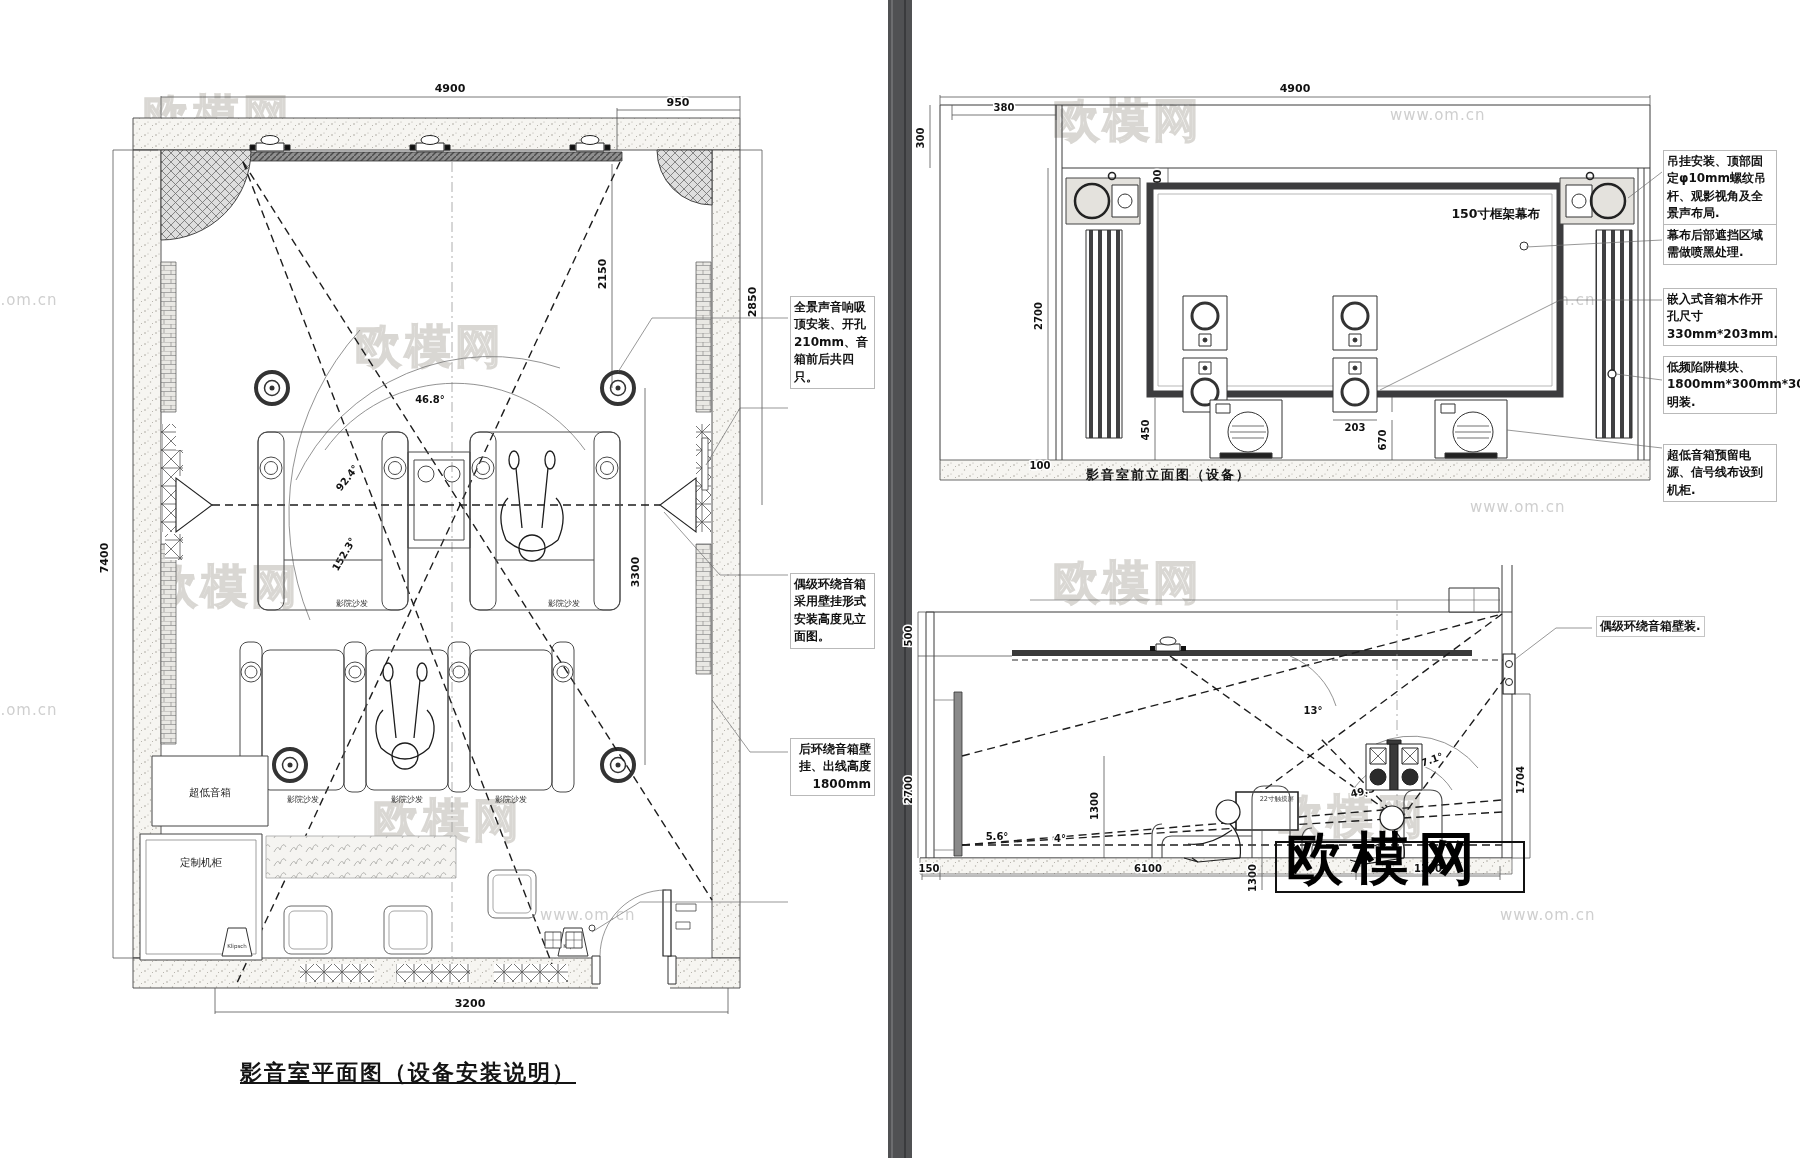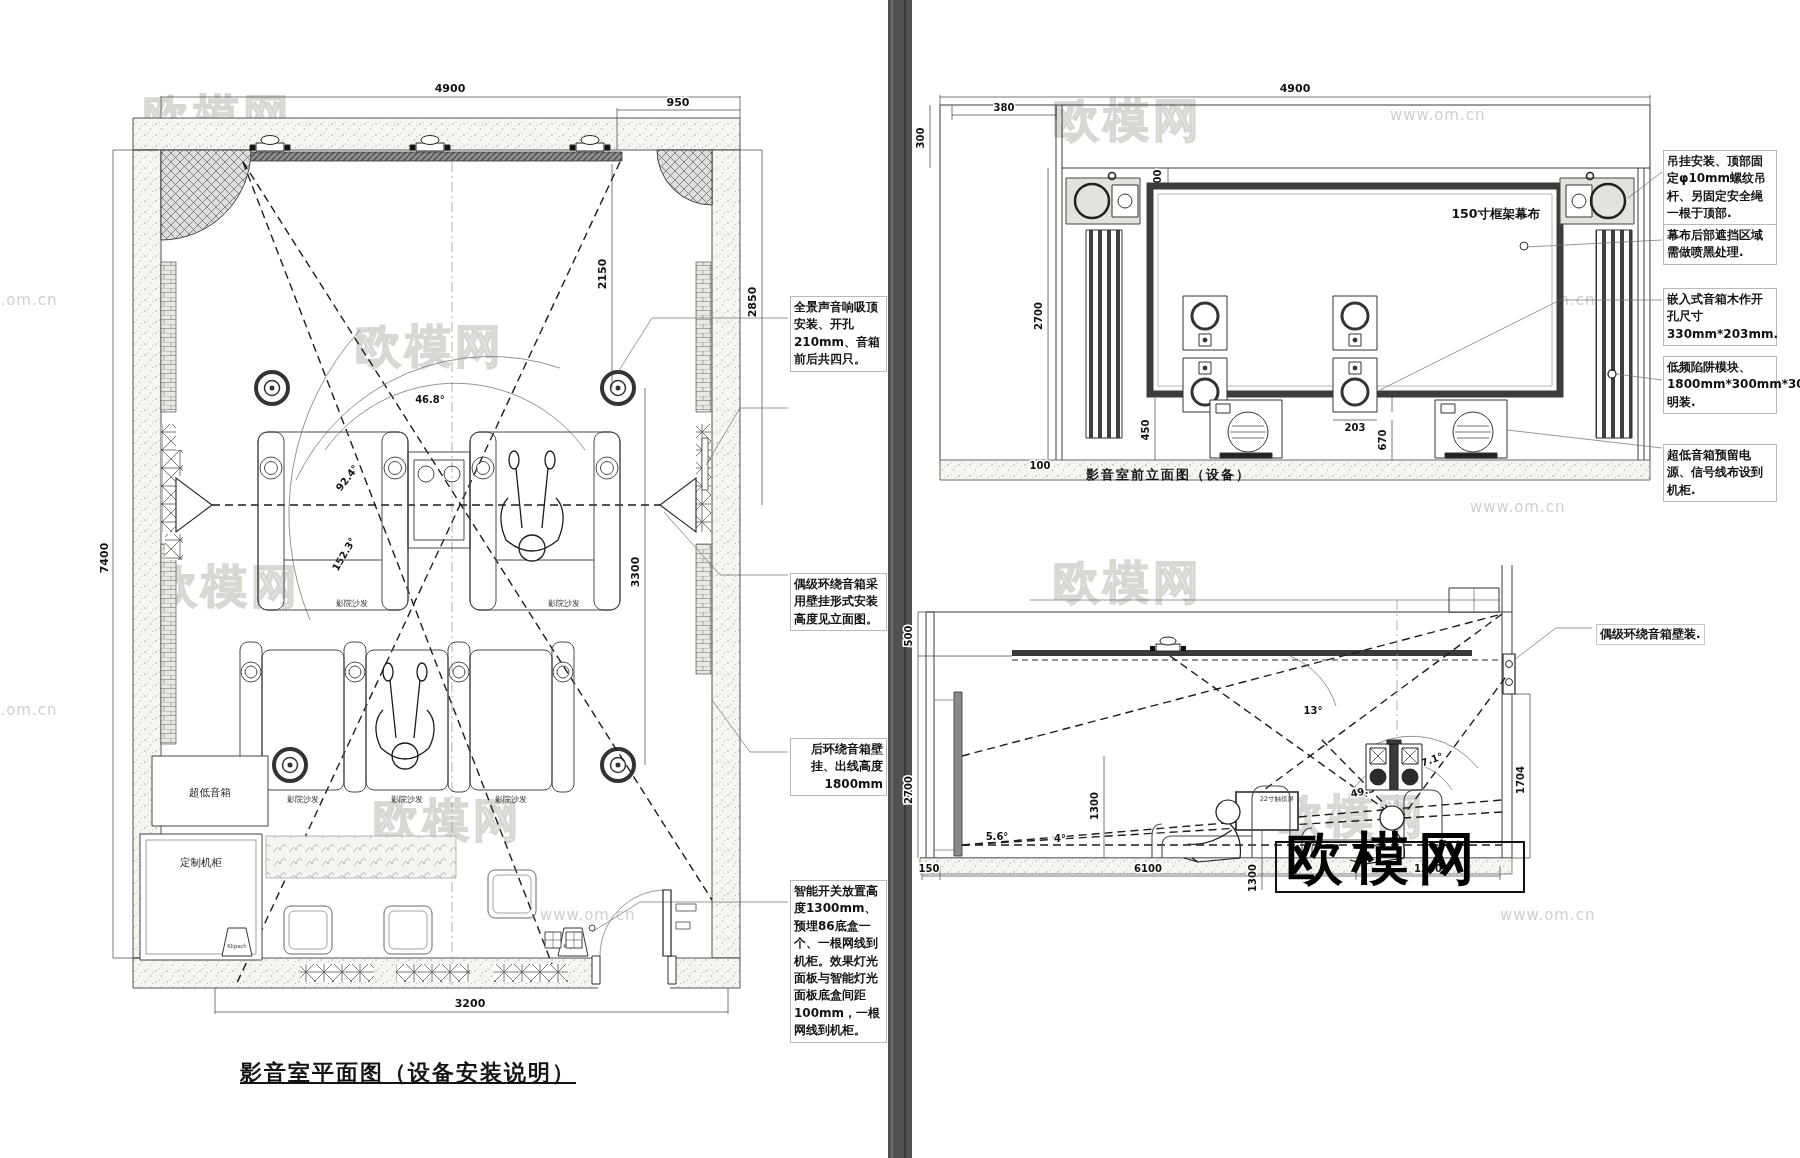--- a/index.html
+++ b/index.html
@@ -14,28 +14,28 @@
   .dashlt{stroke:#9a9a9a;stroke-width:.8;stroke-dasharray:10 4 2 4;fill:none;}
   .dasha{stroke:#2a2a2a;stroke-width:1;stroke-dasharray:6 4;fill:none;}
   .arc{stroke:#777;stroke-width:.8;fill:none;}
   .dt{font-size:11px;fill:#111;text-anchor:middle;paint-order:stroke;stroke:#fff;stroke-width:3px;font-weight:bold;}
   .dts{font-size:10px;fill:#111;text-anchor:middle;paint-order:stroke;stroke:#fff;stroke-width:3px;font-weight:bold;}
   .tt{font-size:8px;fill:#333;text-anchor:middle;}
   .t6{font-size:6.5px;fill:#333;text-anchor:end;}
   .lab{font-size:10.5px;fill:#222;text-anchor:middle;}
   .wm{font-size:46px;font-weight:bold;fill:#fcfcfb;stroke:#d9d7d3;stroke-width:1.6;text-anchor:middle;letter-spacing:4px;}
   .wmu{font-size:15px;fill:#cfcfcf;letter-spacing:1px;}
-  .ann{position:absolute;width:97px;box-sizing:border-box;border:1px solid #b9b9b9;background:#fff;
+  .ann{position:absolute;width:85px;box-sizing:border-box;border:1px solid #b9b9b9;background:#fff;
        padding:2px 3px;font-size:12px;line-height:1.45;color:#111;font-weight:bold;}
   .annf{width:114px;}
   .dtitle{position:absolute;font-weight:bold;color:#141414;white-space:nowrap;}
   .biglogo{position:absolute;left:1286px;top:830px;font-size:57px;font-weight:bold;color:#000;
            letter-spacing:9px;line-height:1;}
   .sidesp{position:absolute;left:1596px;top:616px;font-size:12px;font-weight:bold;color:#111;background:#fff;
-          border:1px solid #c5c5c5;padding:1px 3px;margin-top:8px;}
+          border:1px solid #c5c5c5;padding:1px 3px;}
 </style>
 </head>
 <body>
 
 <div id="page">
 
 <svg width="1800" height="1158" viewBox="0 0 1800 1158">
   <defs>
     <pattern id="st" width="11" height="11" patternUnits="userSpaceOnUse">
       <rect width="11" height="11" fill="#f6f5f1"></rect>
@@ -543,23 +543,22 @@
       <text class="dts" x="1524" y="780" transform="rotate(-90 1524 780)">1704</text>
     </g>
   </g>
 
   <rect x="1276" y="842" width="248" height="50" fill="none" stroke="#111" stroke-width="2"></rect>
 </svg>
 
 <div class="ann" style="left:790px;top:296px;">全景声音响吸顶安装、开孔210mm、音箱前后共四只。</div>
 <div class="ann" style="left:790px;top:573px;">偶级环绕音箱采用壁挂形式安装高度见立面图。</div>
 <div class="ann" style="left:790px;top:738px;text-align:right;">后环绕音箱壁挂、出线高度1800mm</div>
-<div class="ann" style="left:790px;top:880px;">智能开关放置高度1300mm、预埋86底盒一个、一根网线到机柜。效果灯光面板与智能灯光面板底盒间距100mm，一根网线到机柜。</div>
-
-<div class="ann annf" style="left:1663px;top:150px;">吊挂安装、顶部固定φ10mm螺纹吊杆、另固定安全绳一根于顶部.</div>
+
+<div class="ann annf" style="left:1663px;top:150px;">吊挂安装、顶部固定φ10mm螺纹吊杆、观影视角及全景声布局.</div>
 <div class="ann annf" style="left:1663px;top:224px;">幕布后部遮挡区域需做喷黑处理.</div>
 <div class="ann annf" style="left:1663px;top:288px;">嵌入式音箱木作开孔尺寸330mm*203mm.</div>
 <div class="ann annf" style="left:1663px;top:356px;">低频陷阱模块、1800mm*300mm*300mm、明装.</div>
 <div class="ann annf" style="left:1663px;top:428px;margin-top:16px;">超低音箱预留电源、信号线布设到机柜.</div>
 
 <div class="sidesp">偶级环绕音箱壁装.</div>
 
 <div class="dtitle" style="left:240px;top:1058px;font-size:22px;letter-spacing:2px;text-decoration:underline;">影音室平面图（设备安装说明）</div>
 <div class="dtitle" style="left:1086px;top:466px;font-size:13px;letter-spacing:2px;">影音室前立面图（设备）</div>
 

